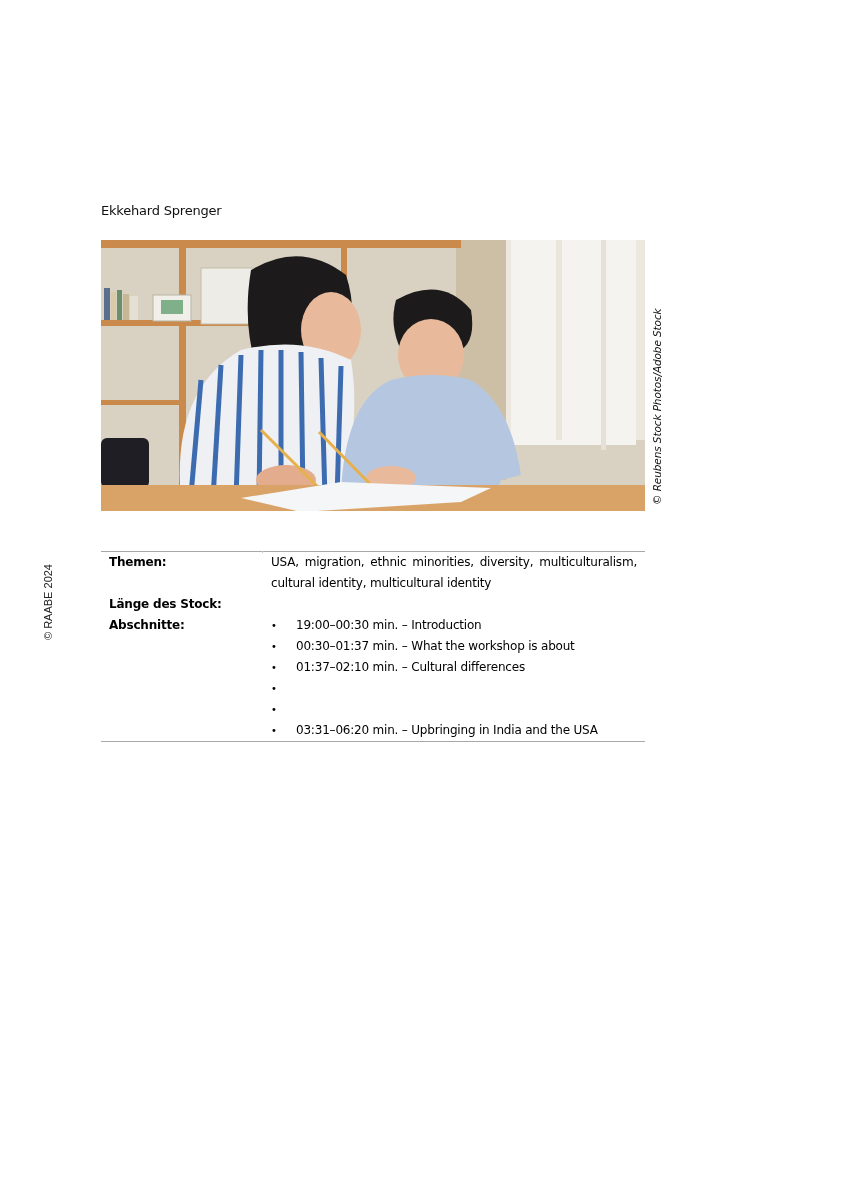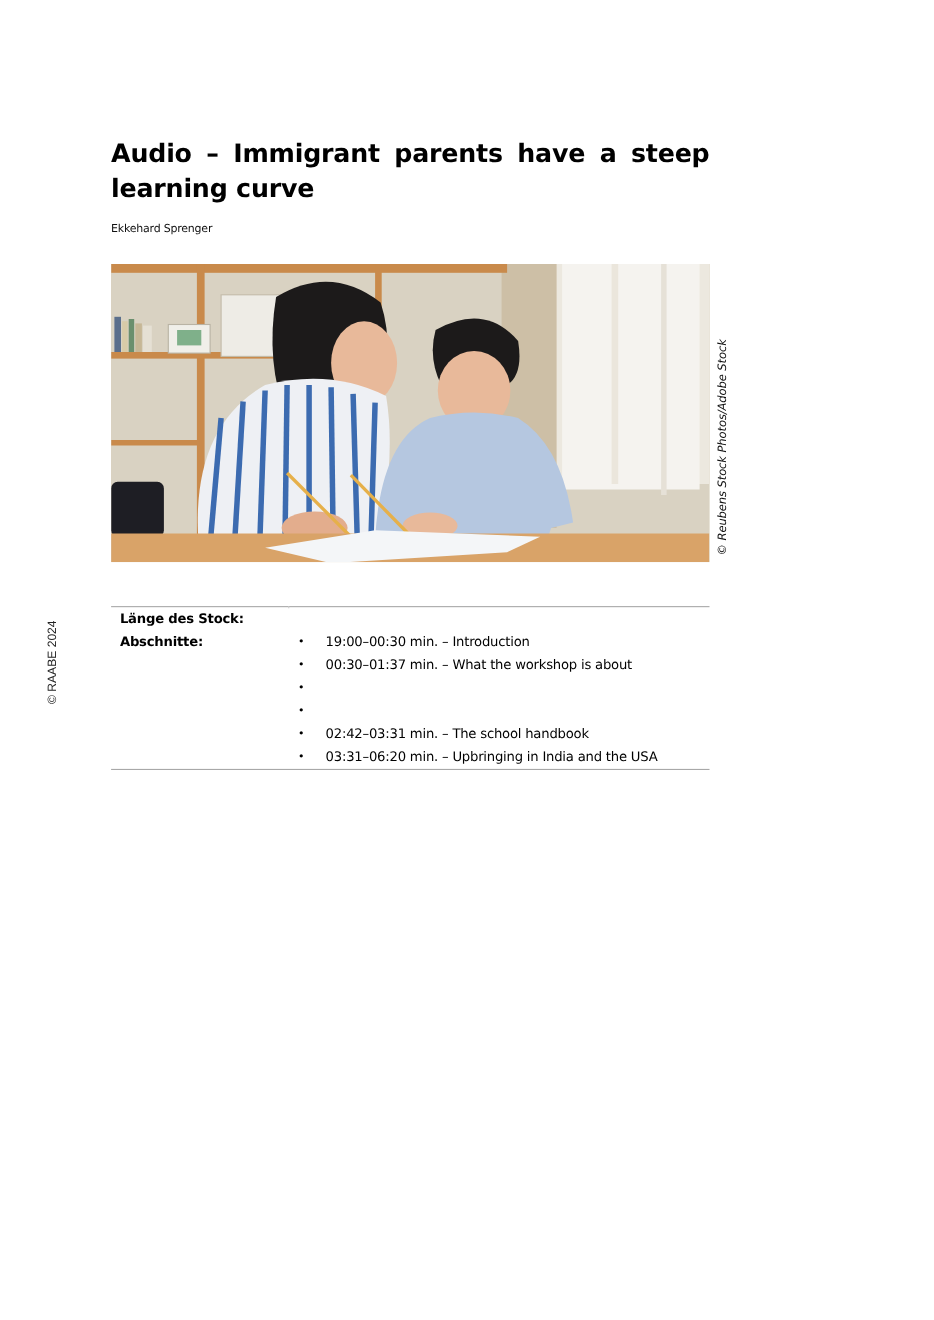--- a/index.html
+++ b/index.html
@@ -31,21 +31,21 @@
       font-size: 23px;
       line-height: 32px;
       text-align: justify;
       text-align-last: left;
       letter-spacing: -0.2px;
     }
     .author {
       position: absolute;
       left: 101px;
       top: 203px;
-      font-size: 10px;
+      font-size: 13px;
       letter-spacing: -0.2px;
       color: #111;
     }
     .photo {
       position: absolute;
       left: 101px;
       top: 240px;
       width: 544px;
       height: 271px;
       overflow: hidden;
@@ -124,21 +124,20 @@
       width: 1px;
       height: 2px;
       background: #ccc;
     }
   </style>
 </head>
 <body>
 
 <div class="page">
 
-  <h1 class="title">Audio – Immigrant parents have a steep learning curve</h1>
 
   <div class="author">Ekkehard Sprenger</div>
 
   <div class="photo">
     <svg width="544" height="271" viewBox="0 0 544 271" xmlns="http://www.w3.org/2000/svg">
 
       <rect x="0" y="0" width="544" height="271" fill="#d9d2c2"></rect>
 
       <rect x="400" y="0" width="144" height="200" fill="#ece8df"></rect>
       <rect x="355" y="0" width="50" height="240" fill="#cdbfa6"></rect>
@@ -195,46 +194,50 @@
     </svg>
   </div>
 
   <div class="photo-credit">© Reubens Stock Photos/Adobe Stock</div>
 
   <div class="side-copyright">© RAABE 2024</div>
 
   <div class="info-table">
     <div class="row-divider-tick"></div>
 
+    <div class="info-row">
+      <div class="info-label">Themen:</div>
+      <div class="info-value">USA, migration, ethnic minorities, diversity, multiculturalism, cultural identity, multicultural identity</div>
+    </div>
 
     <div class="info-row">
       <div class="info-label">Länge des Stock:</div>
     </div>
 
     <div class="info-row">
       <div class="info-label">Abschnitte:</div>
       <div class="info-value">
         <ul class="sections-list">
           <li>
             <span class="bullet">•</span>
             <span>19:00–00:30 min. – Introduction</span>
           </li>
           <li>
             <span class="bullet">•</span>
             <span>00:30–01:37 min. – What the workshop is about</span>
           </li>
           <li>
             <span class="bullet">•</span>
-          </li>
-          <li>
-            <span class="bullet">•</span>
-          </li>
-          <li>
-            <span class="bullet">•</span>
-            <span>02:42–03:31 min. – The school handbook</span>
+            <span>01:37–02:10 min. – Cultural differences</span>
+          </li>
+          <li>
+            <span class="bullet">•</span>
+          </li>
+          <li>
+            <span class="bullet">•</span>
           </li>
           <li>
             <span class="bullet">•</span>
             <span>03:31–06:20 min. – Upbringing in India and the USA</span>
           </li>
         </ul>
       </div>
     </div>
   </div>
 

